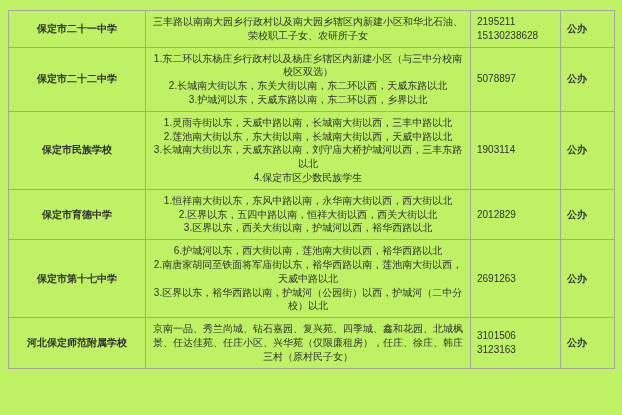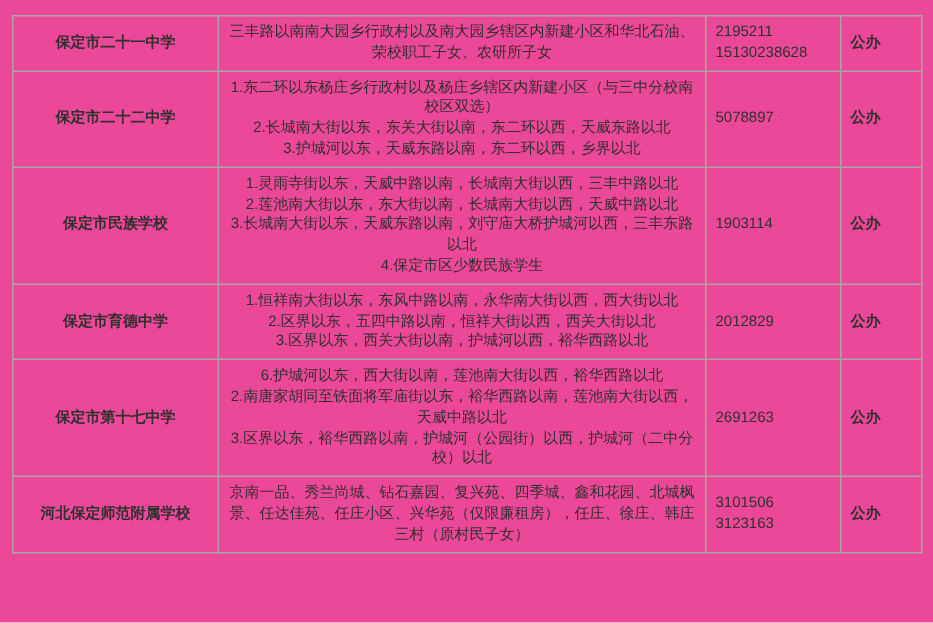--- a/index.html
+++ b/index.html
@@ -5,21 +5,21 @@
   html, body {
     margin: 0;
     padding: 0;
     background: #ffffff;
     font-family: "Liberation Sans", "DejaVu Sans", sans-serif;
   }
   .page {
     position: relative;
     width: 622px;
     height: 415px;
-    background: #ec4899;
+    background: #bef264;
     overflow: hidden;
   }
   table.school-table {
     position: absolute;
     left: 8px;
     top: 10px;
     width: 606px;
     border-collapse: collapse;
     table-layout: fixed;
   }

